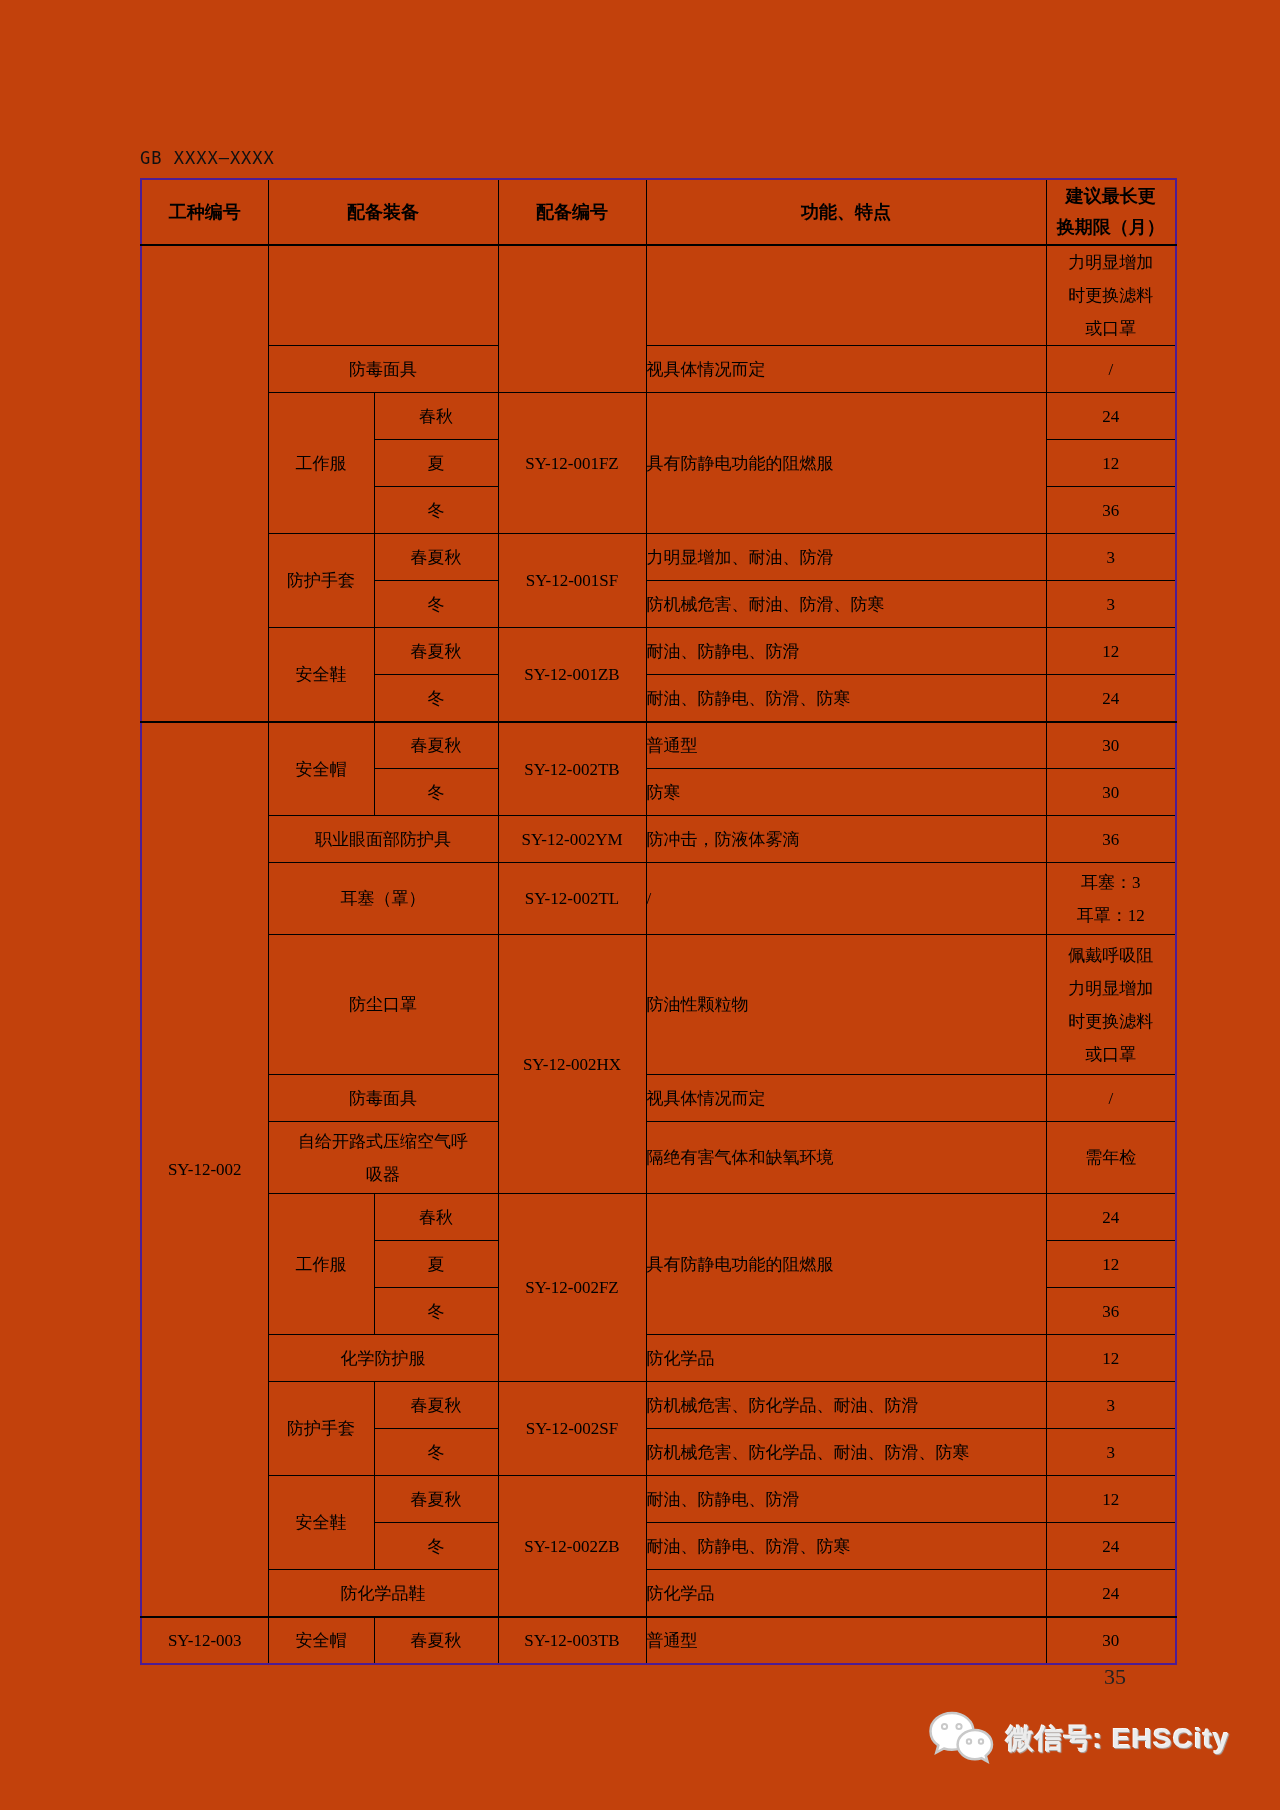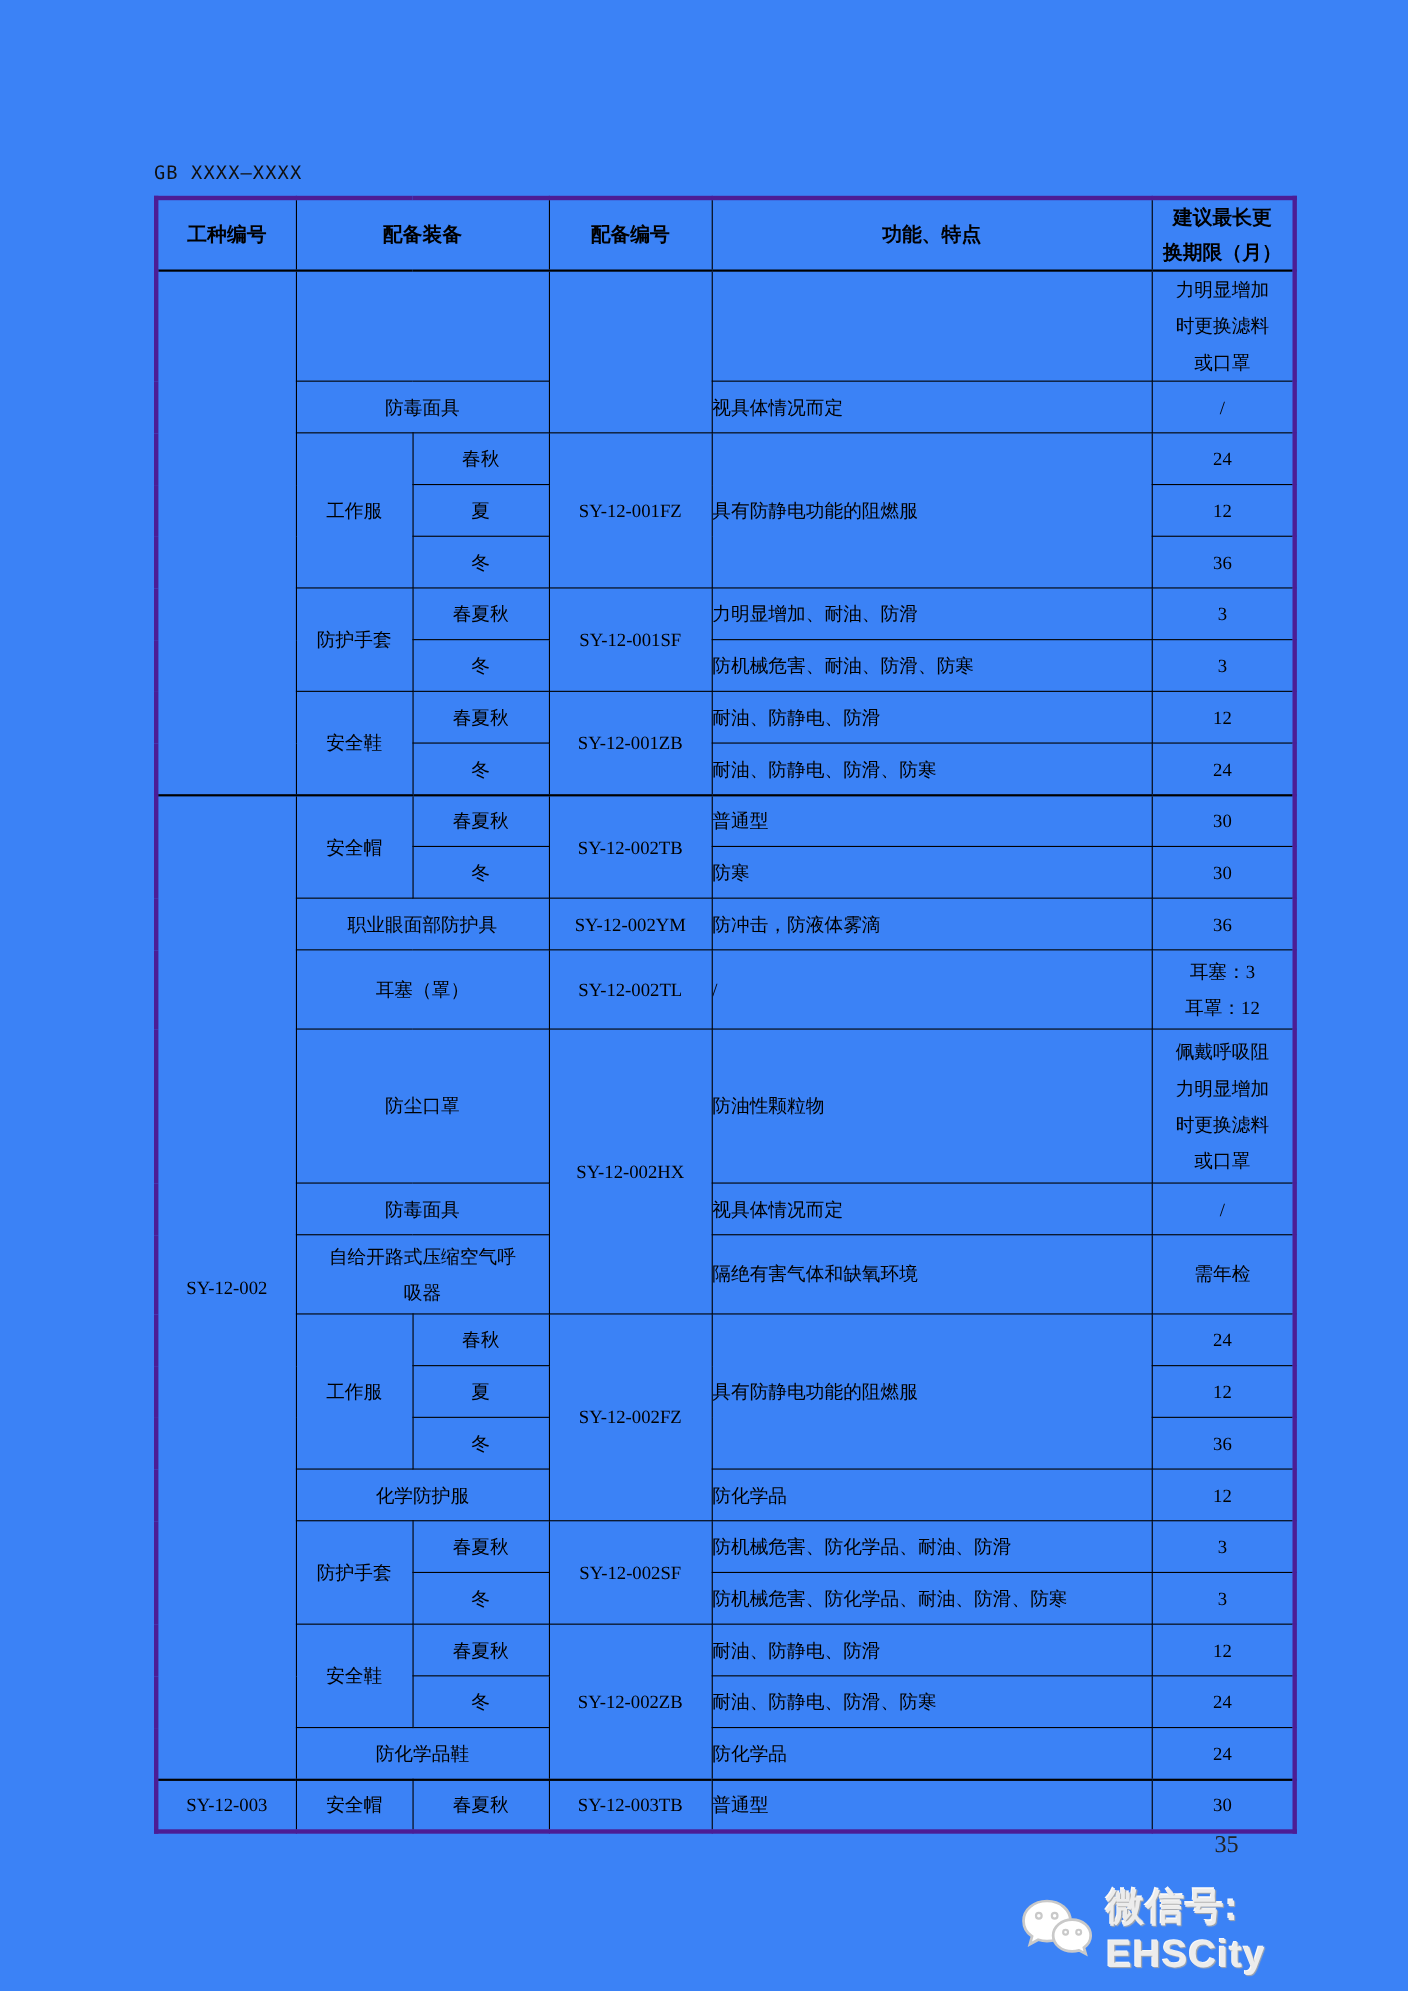--- a/index.html
+++ b/index.html
@@ -1,26 +1,26 @@
 <!DOCTYPE html>
 <html><head>
 <meta charset="utf-8">
 <style>
   html,body{margin:0;padding:0;background:#ffffff;}
   .page{
-    position:relative;width:1280px;height:1810px;background:#3b82f6;overflow:hidden;
+    position:relative;width:1280px;height:1810px;background:#c2410c;overflow:hidden;
     font-family:"Liberation Serif","DejaVu Serif",serif;color:#000;
   }
   .doc-code{
     position:absolute;left:140px;top:148px;font-size:17px;letter-spacing:1px;
     font-family:"DejaVu Sans Mono","Liberation Mono",monospace;color:#111;
   }
   table.doc-table{
     position:absolute;left:140px;top:178px;border-collapse:collapse;table-layout:fixed;
-    border:4px solid #4c1d95;
+    border:2px solid #4c1d95;
   }
   table.doc-table th, table.doc-table td{
     border:1px solid #000;font-size:17px;font-weight:normal;
     white-space:pre-line;line-height:1.95;padding:0;vertical-align:middle;
     overflow:hidden;
   }
   table.doc-table th{
     font-weight:bold;font-size:18px;text-align:center;line-height:1.7;
     border-bottom:2px solid #000;
   }
@@ -30,21 +30,21 @@
   tr.tt td{border-top:2px solid #000;}
   .page-number{
     position:absolute;left:1104px;top:1664px;width:48px;text-align:left;
     font-size:22px;color:#222;
   }
   .watermark{
     position:absolute;left:928px;top:1710px;display:flex;align-items:center;gap:12px;
   }
   .watermark .wm-text{
     font-family:"Liberation Sans","DejaVu Sans",sans-serif;
-    font-size:35px;font-weight:bold;letter-spacing:1px;
+    font-size:28px;font-weight:bold;letter-spacing:1px;
     color:#ececec;text-shadow:1px 1px 1px #a9a9a9, -1px -1px 0 #f8f8f8;
   }
   .wm-icon{display:block;}
 </style>
 </head>
 <body>
 
 <div class="page">
 
   <div class="doc-code">GB XXXX—XXXX</div>

